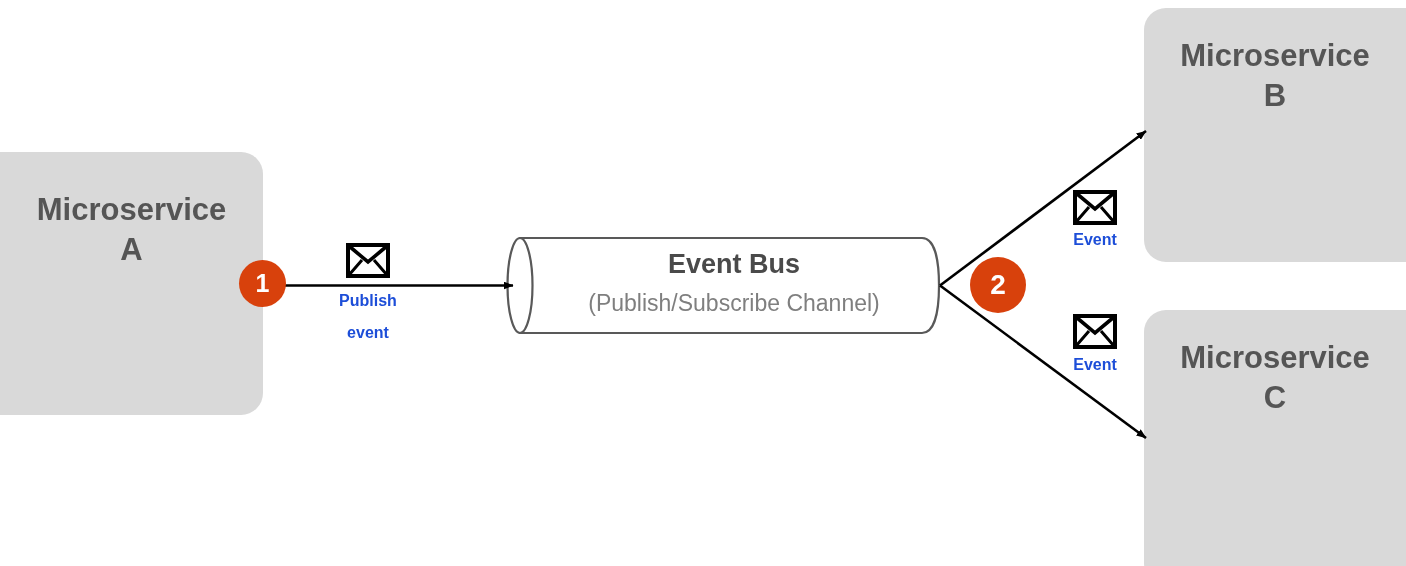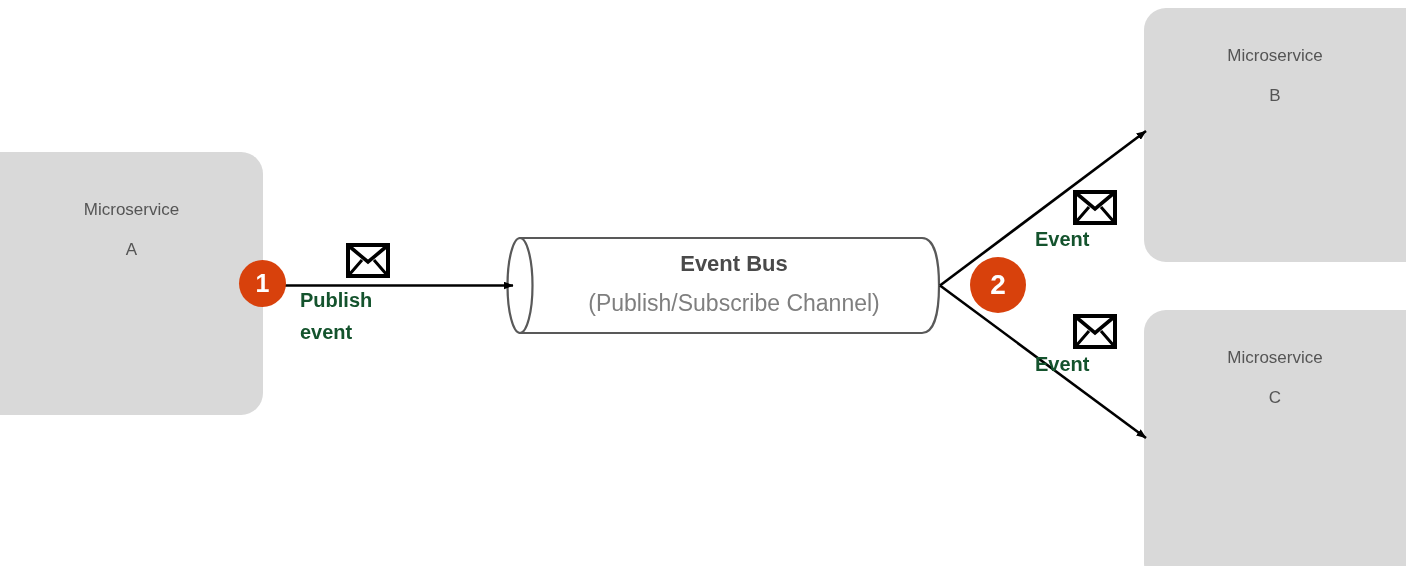--- a/index.html
+++ b/index.html
@@ -28,59 +28,60 @@
     background: #d9d9d9;
     border-radius: 22px;
     box-sizing: border-box;
   }
   .node-label {
     position: absolute;
     left: 0;
     right: 0;
     text-align: center;
     color: #555555;
-    font-weight: normal;
-    font-size: 17px;
+    font-weight: bold;
+    font-size: 31px;
     line-height: 40px;
     letter-spacing: 0px;
   }
   .badge {
     position: absolute;
     border-radius: 50%;
     color: #ffffff;
     font-weight: bold;
     display: flex;
     align-items: center;
     justify-content: center;
     font-size: 25px;
     line-height: 1;
   }
   .bus-title {
     position: absolute;
     text-align: center;
     color: #4a4a4a;
     font-weight: bold;
-    font-size: 22px;
+    font-size: 27px;
     line-height: 32px;
     white-space: nowrap;
   }
   .bus-sub {
     position: absolute;
     text-align: center;
     color: #7f7f7f;
     font-weight: normal;
     font-size: 23px;
     line-height: 34px;
     white-space: nowrap;
   }
   .edge-label {
     position: absolute;
-    color: #14532d;
+    text-align: center;
+    color: #1d4ed8;
     font-weight: bold;
-    font-size: 20px;
+    font-size: 16px;
     line-height: 25px;
   }
   .envelope {
     position: absolute;
   }
 </style>
 </head>
 <body>
 
 <div id="canvas">

